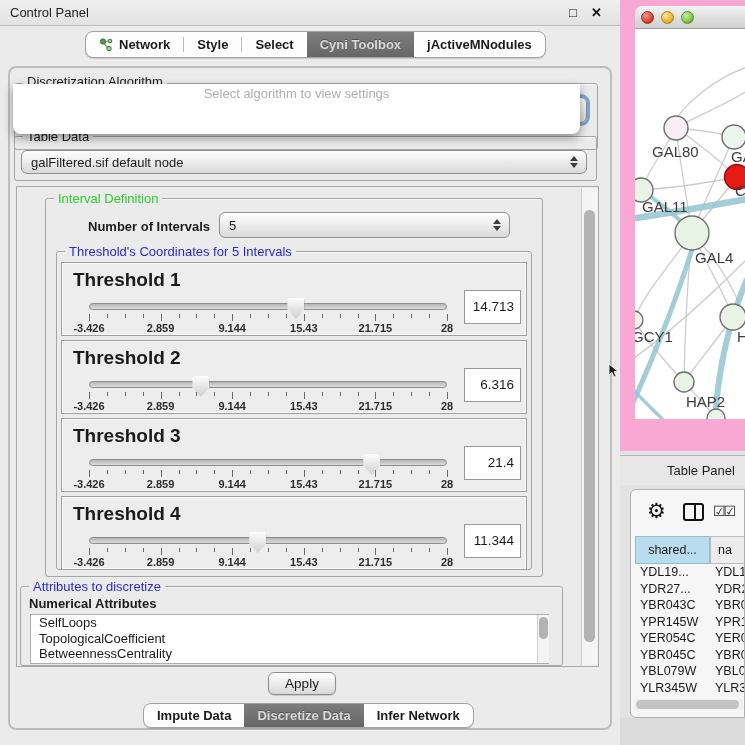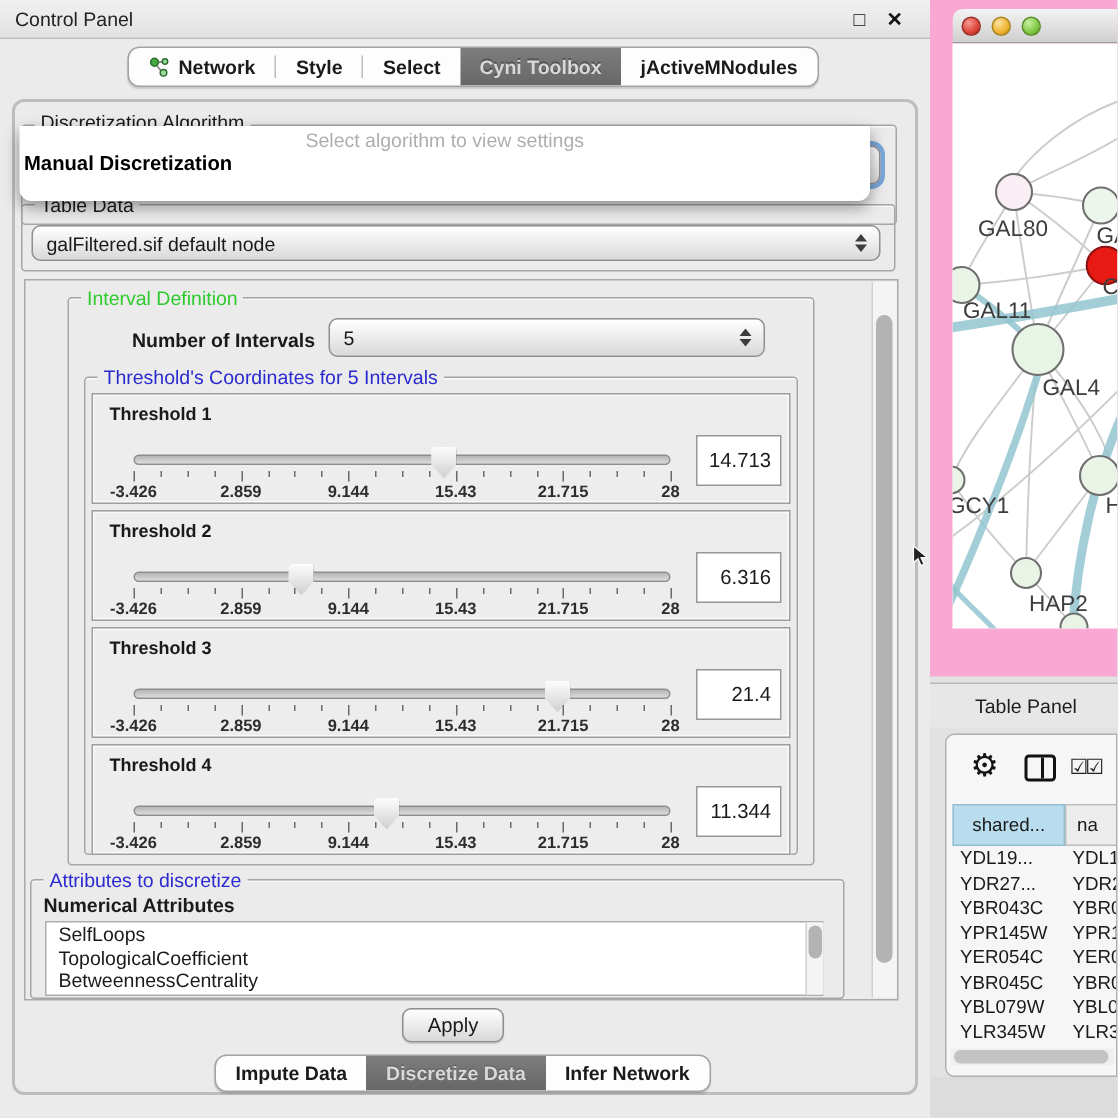--- a/index.html
+++ b/index.html
@@ -45,21 +45,21 @@
   
   #scrollpane { left:16px; top:186px; width:583px; height:481px; border:1px solid #a9a9a9; background:#ebebeb; overflow:hidden; }
   .vsb { position:absolute; background:#f4f4f4; border-left:1px solid #cfcfcf; }
   .vsb-thumb { position:absolute; left:2px; width:11px; background:#b3b3b3; border-radius:6px; }
 
   
   #num-int-label { left:88px; top:219px; font-size:13px; font-weight:700; }
   #num-int-spin { left:219px; top:212px; width:291px; height:26px; }
 
   .th-panel { position:absolute; left:61px; width:466px; height:74px; background:#ededed; border:1px solid #9f9f9f; box-shadow:inset 0 0 0 1px #fafafa; }
-  .th-title { position:absolute; left:11px; top:6px; font-size:12px; font-weight:700; }
+  .th-title { position:absolute; left:11px; top:6px; font-size:19px; font-weight:700; }
   .th-track { position:absolute; left:27px; top:40px; width:358px; height:7px; border:1px solid #8d8d8d; border-radius:4px; background:linear-gradient(#b5b5b5,#dcdcdc); }
   .th-thumb { position:absolute; top:-6px; width:17px; height:21px; background:linear-gradient(#fdfdfd,#cfcfcf); clip-path:polygon(8% 0,92% 0,100% 10%,100% 55%,50% 100%,0 55%,0 10%); filter:drop-shadow(0 0 1px #6d6d6d); }
   .th-ticks { position:absolute; left:27px; top:51px; width:358px; height:8px; }
   .tick { position:absolute; top:0; width:1px; background:#6a6a6a; }
   .tick.minor { height:4px; }
   .tick.major { height:7px; }
   .th-scale { position:absolute; left:27px; top:59px; width:358px; height:12px;text-align:center; }
   .scale-lab { position:absolute; transform:translateX(-50%); font-size:11px; font-weight:700; color:#2d2d2d; white-space:nowrap; }
   .th-value { position:absolute; left:402px; top:27px; width:57px; height:34px; background:#ffffff; border:1px solid #979797; font-size:13.5px; text-align:right; line-height:32px; padding-right:6px; }
 
@@ -69,21 +69,21 @@
 
   #apply-btn { left:268px; top:672px; width:68px; height:23px; border:1px solid #8e8e8e; border-radius:6px; background:linear-gradient(#ffffff,#d8d8d8); font-size:13.5px; text-align:center; line-height:21px; box-shadow:0 1px 1px rgba(0,0,0,.15); }
 
   
   #network-window { left:620px; top:0; width:125px; height:451px; background:#f9a8d4; }
   #nw-titlebar { position:absolute; left:15px; top:6px; width:110px; height:23px; background:linear-gradient(#f3f3f3,#cfcfcf); border-radius:7px 0 0 0; border-bottom:1px solid #9d9d9d; }
   .light { position:absolute; top:5px; width:13px; height:13px; border-radius:50%; }
   #nw-canvas { position:absolute; left:15px; top:29px; width:110px; height:390px; background:#ffffff; overflow:hidden; }
 
   #table-strip { left:620px; top:455px; width:125px; height:30px; background:#e7e7e7; border-top:1px solid #b7b7b7; }
-  #table-strip-title { left:30px; top:7px; font-size:13px; color:#1d1d1d;text-align:center; }
+  #table-strip-title { left:47px; top:7px; font-size:13px; color:#1d1d1d;text-align:center; }
 
   #table-panel { left:630px; top:489px; width:115px; height:229px; background:#f6f6f6; border:1px solid #b0b0b0; border-radius:6px 0 0 6px; overflow:hidden; }
   #gear { position:absolute; left:16px; top:10px; font-size:21px; color:#141414; line-height:21px; }
   #cols-ico { position:absolute; left:52px; top:13px; width:21px; height:18px; border:2px solid #111; border-radius:3px; }
   #cols-ico div { position:absolute; left:50%; top:0; width:2px; height:100%; background:#111; }
   #checks { position:absolute; left:82px; top:13px; font-size:14px; letter-spacing:-2px; color:#222; }
   .hdr-cell { position:absolute; top:46px; height:28px; font-size:12.5px; line-height:27px; border:1px solid #bdbdbd; }
   #hdr-1 { left:4px; width:75px; background:#b9ddee; border-color:#93bed2; text-align:center; }
   #hdr-2 { left:79px; width:40px; background:#ececec; padding-left:7px; }
   #t-rows { position:absolute; left:4px; top:74px; width:111px; height:135px; overflow:hidden; font-size:12.5px; }
@@ -142,21 +142,20 @@
   <div class="combo focused abs" style="left:21px; top:97px; width:566px; height:26px; z-index:5;">
     <span class="updown">
         <span class="arr-up"></span>
         <span class="arr-dn"></span>
       </span>
   </div>
 
   <div id="algo-popup" class="abs">
     <div id="algo-prompt">Select algorithm to view settings</div>
     <div id="algo-options">
-        <div class="algo-opt first">Manual Discretization</div>
       </div>
   </div>
 
   <div class="group" style="left:14px; top:136px; width:583px; height:45px;">
     <span class="group-title">Table Data</span>
   </div>
   <div class="combo abs" style="left:21px; top:150px; width:566px; height:24px;">
     <span>galFiltered.sif default node</span>
     <span class="updown">
         <span class="arr-up"></span>

